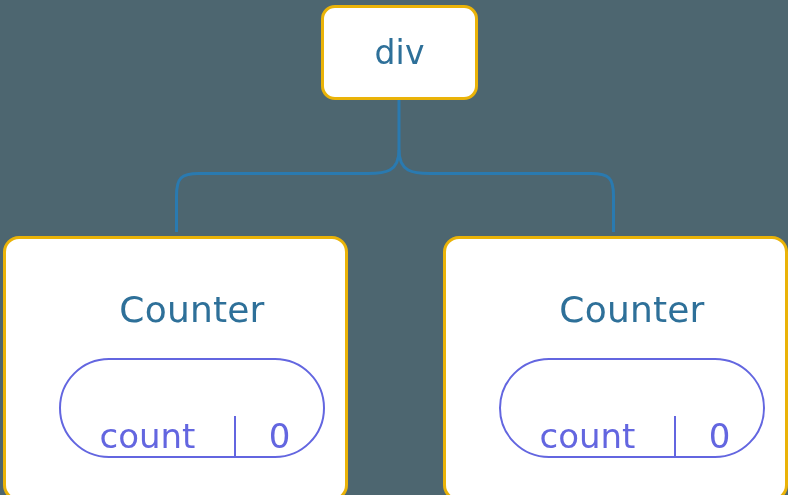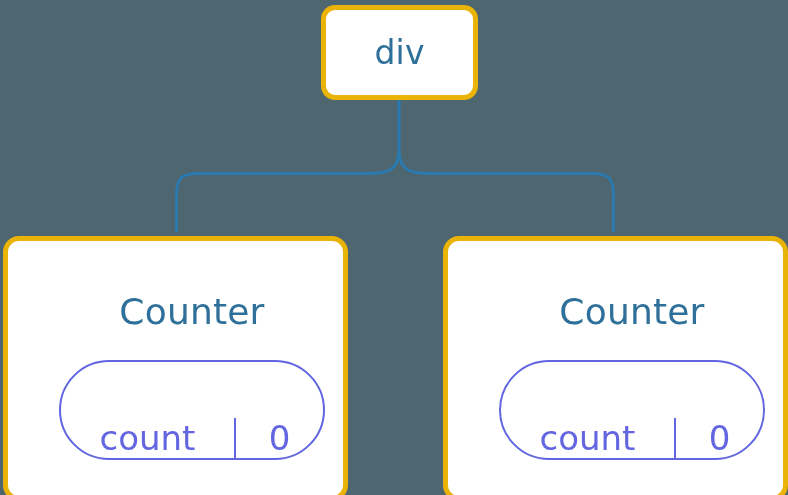--- a/index.html
+++ b/index.html
@@ -29,21 +29,21 @@
     width: 788px;
     height: 495px;
     pointer-events: none;
   }
 
   
   .node-box {
     position: absolute;
     box-sizing: border-box;
     background: #ffffff;
-    border: 5px solid #eab308;
+    border: 3px solid #eab308;
     border-radius: 14px;
     display: flex;
     flex-direction: column;
     align-items: center;
   }
 
   
   #node-root {
     left: 321px;
     top: 5px;

